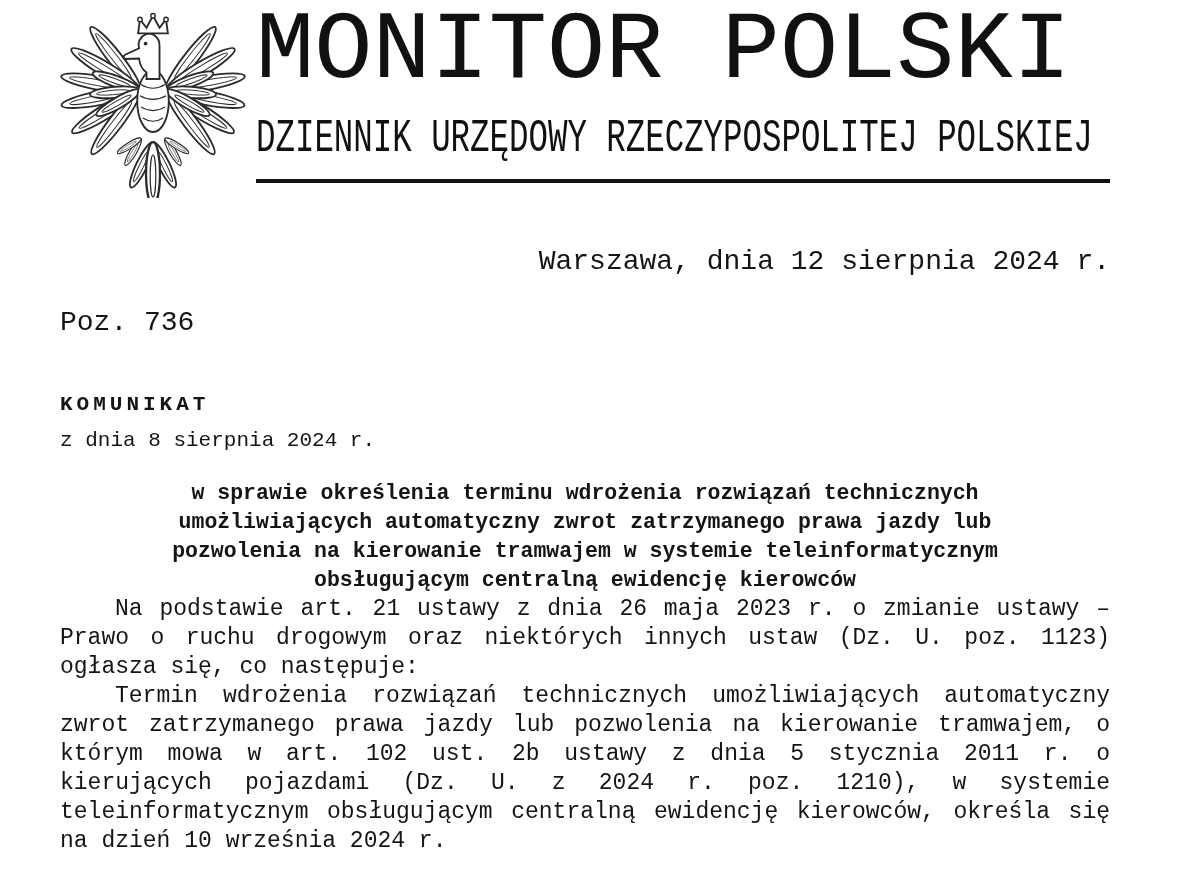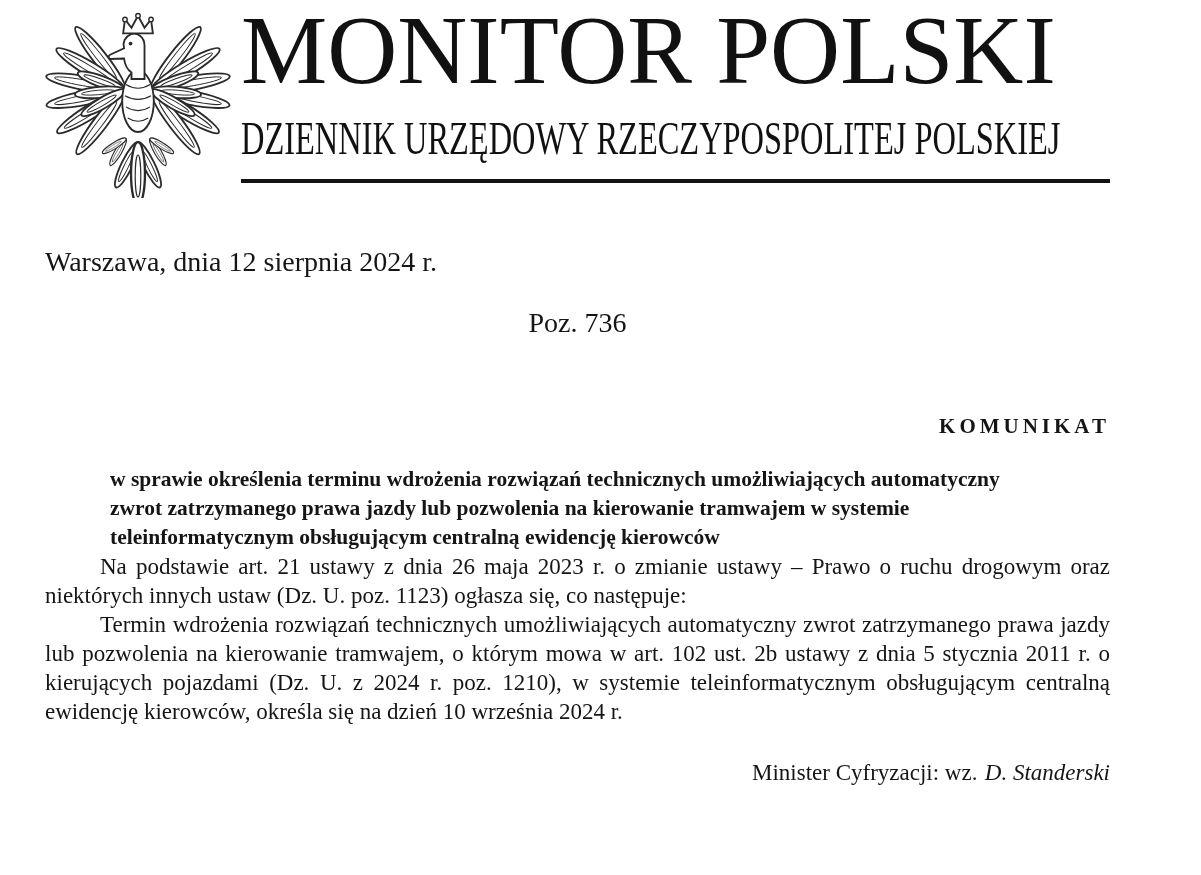--- a/index.html
+++ b/index.html
@@ -6,24 +6,24 @@
     margin: 0;
     padding: 0;
     background: #ffffff;
     overflow: hidden;
   }
   .page {
     position: relative;
     width: 1201px;
     height: 875px;
     box-sizing: border-box;
-    padding: 10px 91px 0 45px;
+    padding: 10px 91px 0 60px;
     background: var(--paper, #ffffff);
     color: var(--ink, #151515);
-    font-family: Liberation Serif, serif;
+    font-family: Liberation Mono, monospace;
     overflow: hidden;
   }
 
   
   .masthead { display: flex; align-items: flex-start; }
   .emblem { flex: none; width: 196px; padding-top: 2px; }
   .emblem svg { display: block; }
   .masthead-text { flex: 1; min-width: 0; }
   .journal-title {
     margin: -10px 0 0 0;
@@ -46,31 +46,31 @@
   .rule {
     border: none;
     border-top: 4px solid #121212;
     margin: 17px 0 0 0;
     width: 100%;
   }
 
   
   .dateline {
     margin-top: 49px;
+    text-align: right;
+    font-size: 28px;
+    line-height: 1.1;
+  }
+  .position-number {
+    margin-top: 30px;
     text-align: left;
     font-size: 28px;
     line-height: 1.1;
   }
-  .position-number {
-    margin-top: 30px;
-    text-align: center;
-    font-size: 28px;
-    line-height: 1.1;
-  }
-  .doc-heading { margin-top: 76px; text-align: right; }
+  .doc-heading { margin-top: 54px; text-align: left; }
   .act-type {
     font-size: 21px;
     font-weight: bold;
     letter-spacing: 4px;
     line-height: 1.1;
   }
   .issuer-line {
     margin-top: 10px;
     font-size: 21px;
     font-weight: bold;
@@ -84,21 +84,21 @@
     line-height: 0;
   }
   .act-date {
     margin-top: 13px;
     font-size: 21px;
     line-height: 1.1;
   }
   .subject {
     margin: 27px auto 0 auto;
     max-width: 935px;
-    text-align: left;
+    text-align: center;
     font-size: 21.5px;
     font-weight: bold;
     line-height: 29px;
   }
   .body-para {
     margin: 0;
     font-size: 23px;
     line-height: 29px;
     text-align: justify;
     text-indent: 55px;
@@ -192,20 +192,21 @@
       <hr class="rule">
     </div>
   </header>
 
   <div class="dateline">Warszawa, dnia 12 sierpnia 2024 r.</div>
 
   <div class="position-number">Poz. 736</div>
 
   <div class="doc-heading">
     <div class="act-type">KOMUNIKAT</div>
+    <div class="act-date">z dnia 8 sierpnia 2024 r.</div>
   </div>
 
   <div class="subject">w sprawie określenia terminu wdrożenia rozwiązań technicznych umożliwiających automatyczny zwrot zatrzymanego prawa jazdy lub pozwolenia na kierowanie tramwajem w systemie teleinformatycznym obsługującym centralną ewidencję kierowców</div>
 
   <p class="body-para first">Na podstawie art. 21 ustawy z dnia 26 maja 2023 r. o zmianie ustawy – Prawo o ruchu drogowym oraz niektórych innych ustaw (Dz. U. poz. 1123) ogłasza się, co następuje:</p>
 
   <p class="body-para second">Termin wdrożenia rozwiązań technicznych umożliwiających automatyczny zwrot zatrzymanego prawa jazdy lub pozwolenia na kierowanie tramwajem, o którym mowa w art. 102 ust. 2b ustawy z dnia 5 stycznia 2011 r. o kierujących pojazdami (Dz. U. z 2024 r. poz. 1210), w systemie teleinformatycznym obsługującym centralną ewidencję kierowców, określa się na dzień 10 września 2024 r.</p>
 
   <div class="signature-line">
     <span class="sig-role">Minister Cyfryzacji: wz.</span><span class="sig-name">D. Standerski</span>

